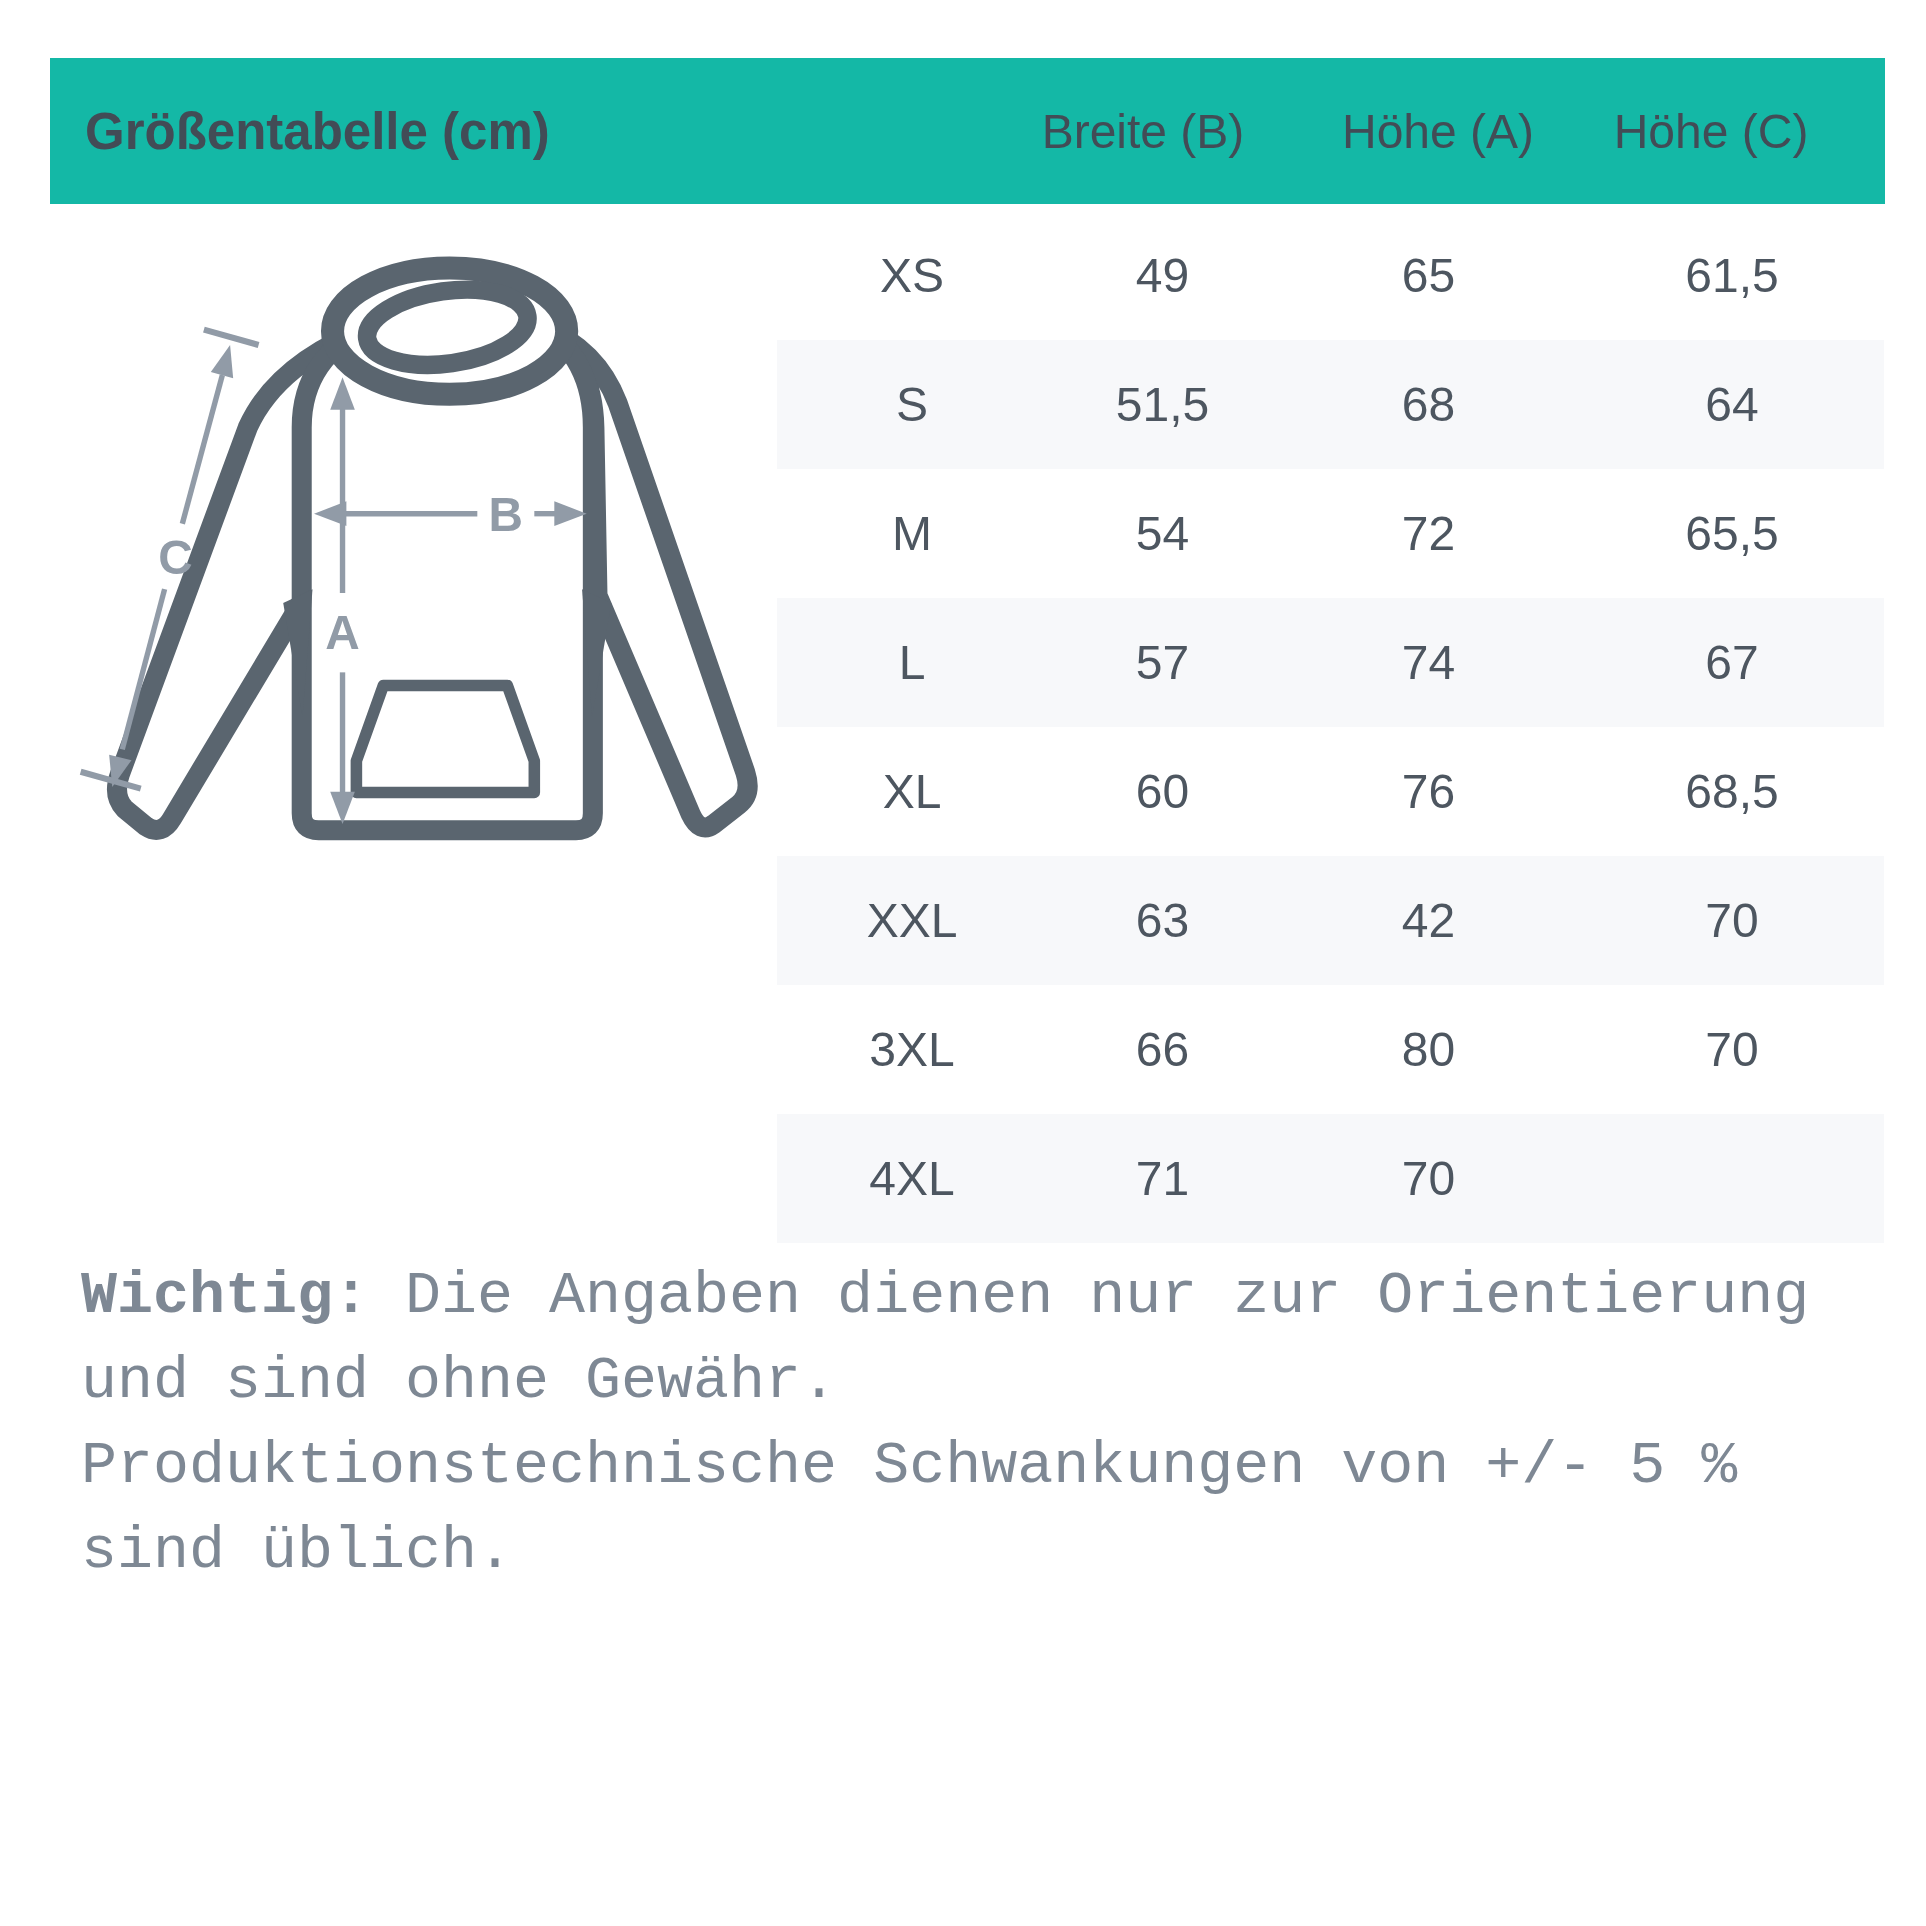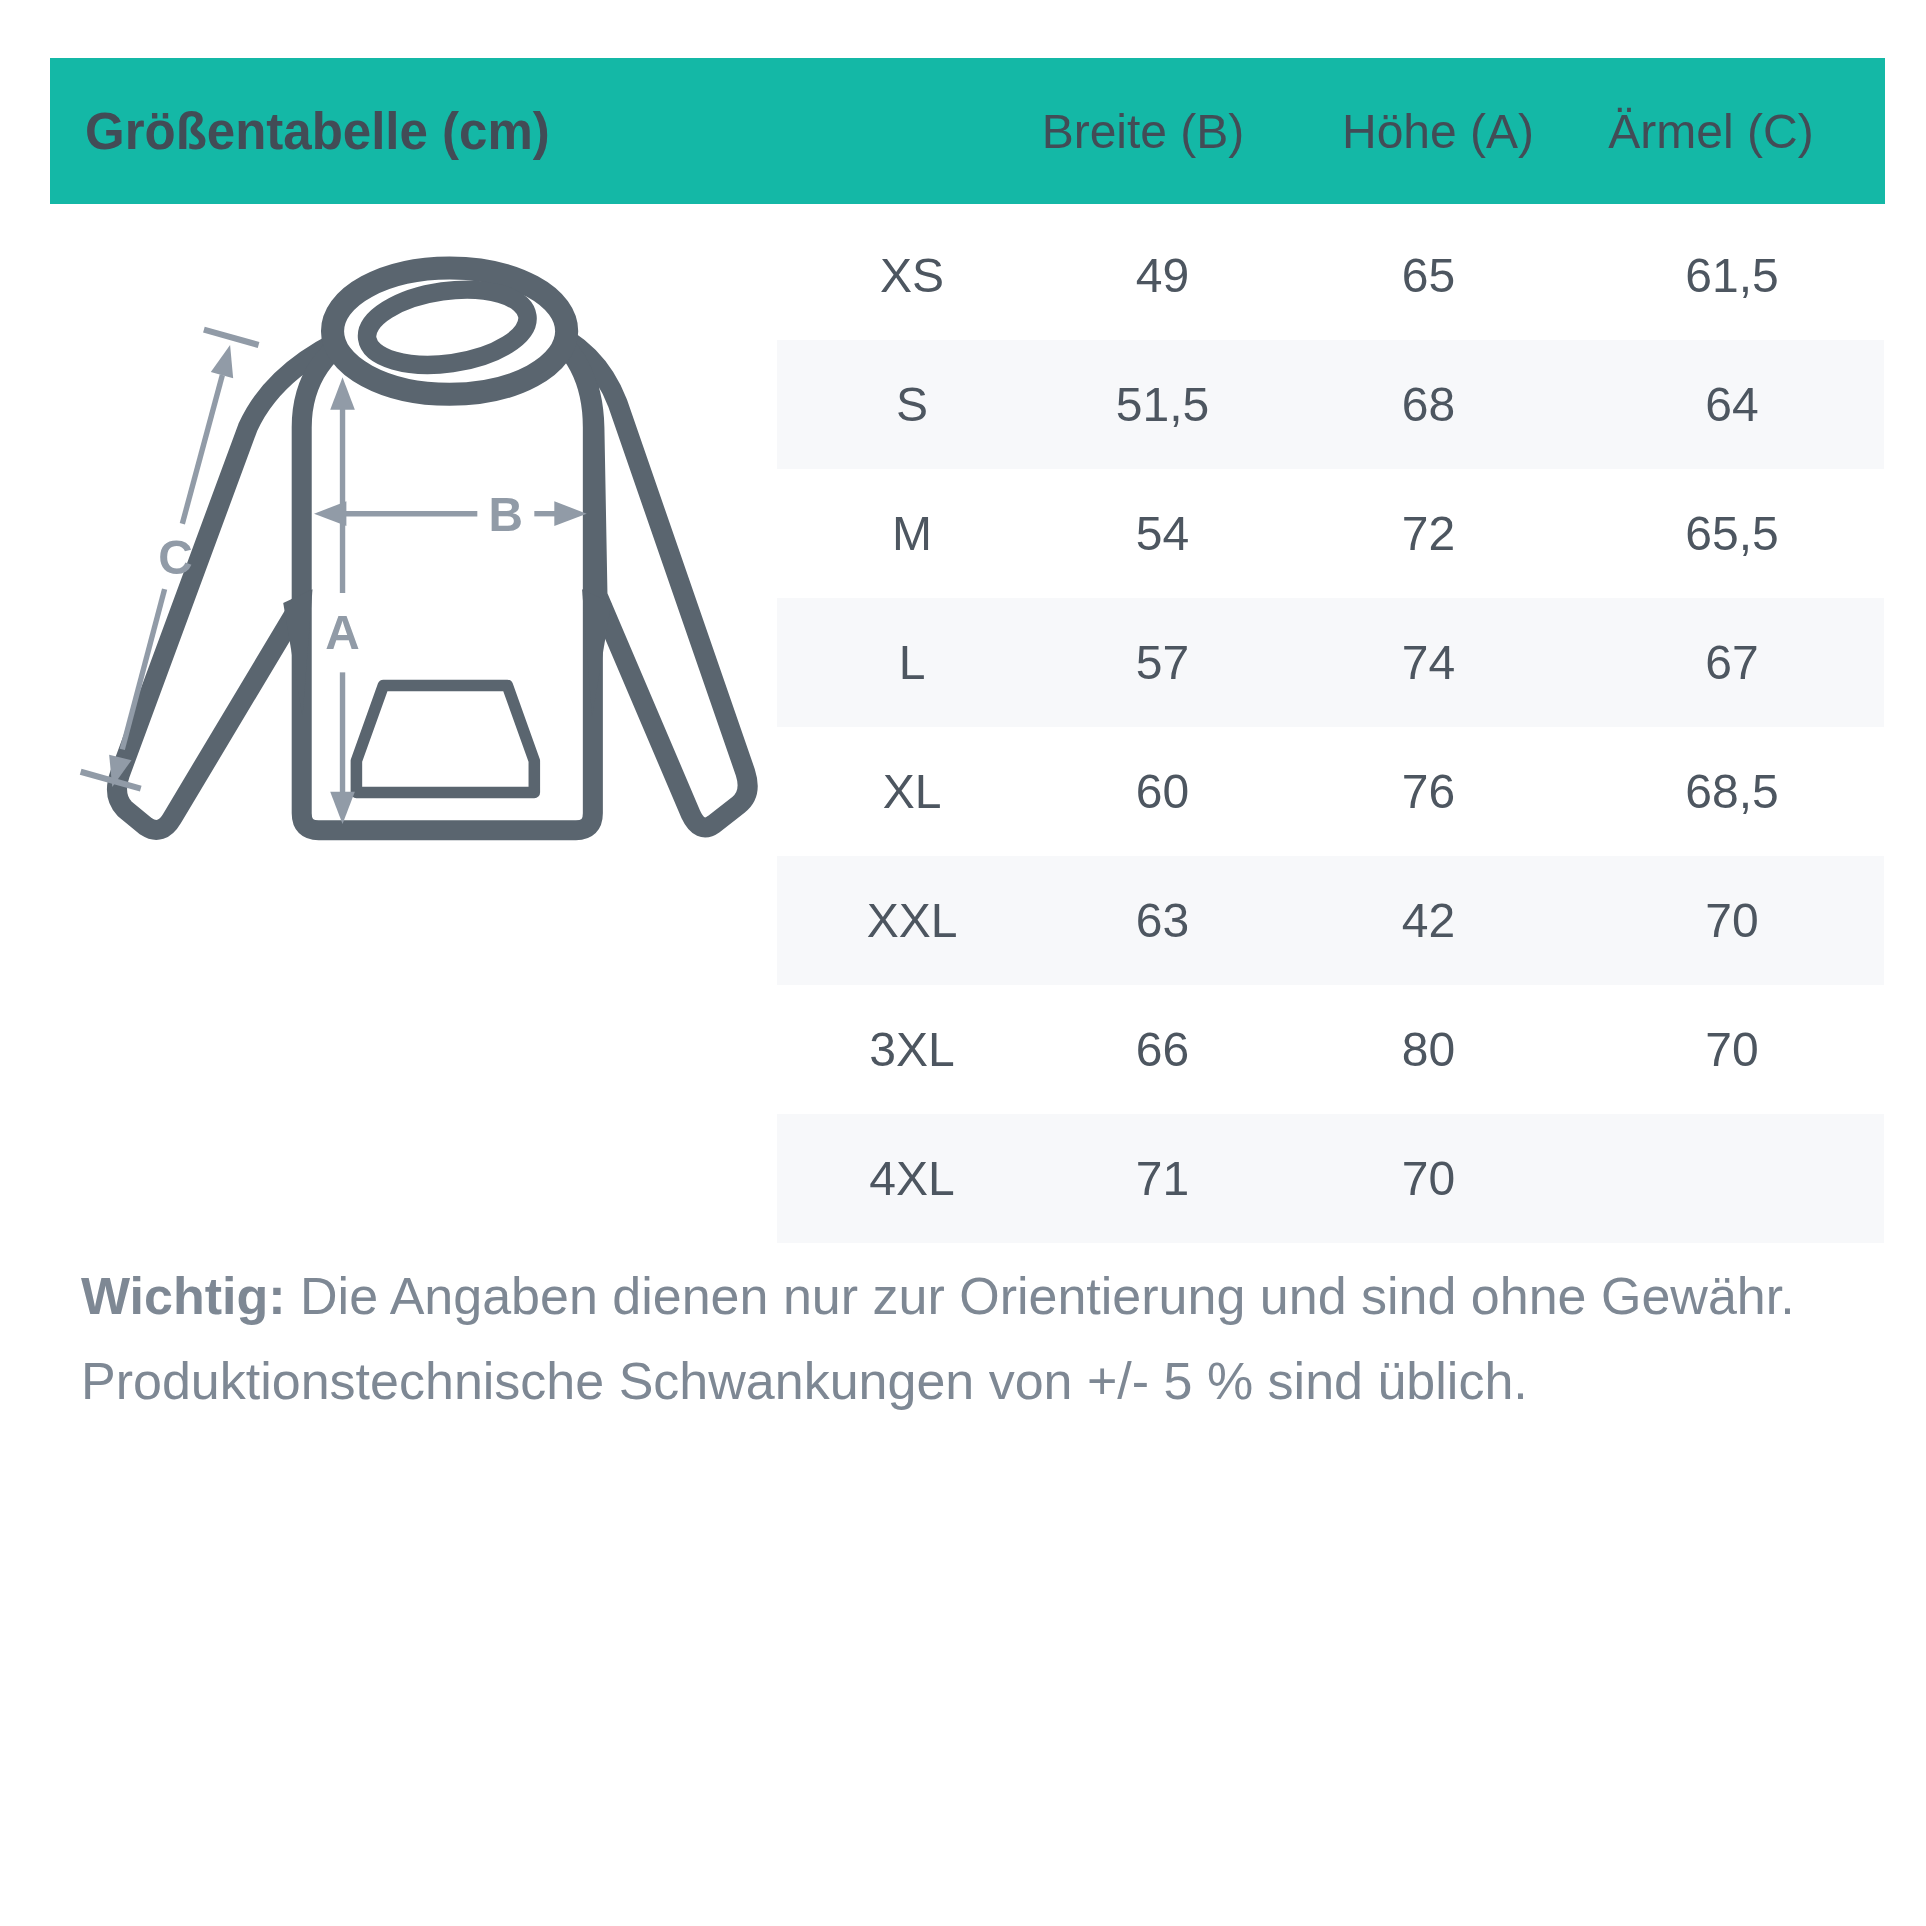--- a/index.html
+++ b/index.html
@@ -14,32 +14,32 @@
   .colhead.b{left:1093px;} .colhead.a{left:1388px;} .colhead.c{left:1661px;}
   
   #rows{position:absolute;left:777px;top:204px;width:1107px;margin-top:7px;}
   .trow{display:grid;grid-template-columns:270px 231px 301px 306px;height:129px;align-items:center;}
   .trow.stripe{background:#f7f8fa;}
   .trow span{text-align:center;font-size:48px;color:#4d5660;}
   
   #hoodie{position:absolute;left:46px;top:173px;}
   
   #footer{position:absolute;left:81px;top:1254px;width:1788px;
-          font-size:52px;line-height:85px;color:#7e8894;}
+          font-size:60px;line-height:85px;color:#7e8894;font-family:Liberation Mono, monospace;}
 </style>
 </head>
 <body>
 
 <div id="stage">
 
   <div class="band">
     <div class="title">Größentabelle (cm)</div>
     <div class="colhead b">Breite (B)</div>
     <div class="colhead a">Höhe (A)</div>
-    <div class="colhead c">Ärmel (C)</div>
+    <div class="colhead c">Höhe (C)</div>
   </div>
 
   <svg id="hoodie" width="724" height="686" viewBox="0 0 940 890">
 
     <g>
       <path d="M 425 198 Q 300 245 262 330 L 96 780 Q 86 808 102 825 L 130 848 Q 150 861 164 837
                L 337 548 L 333 330 Q 333 245 425 198 Z" fill="#ffffff" stroke="#5a656f" stroke-width="26" stroke-linejoin="round"></path>
     </g>
 
     <g>

